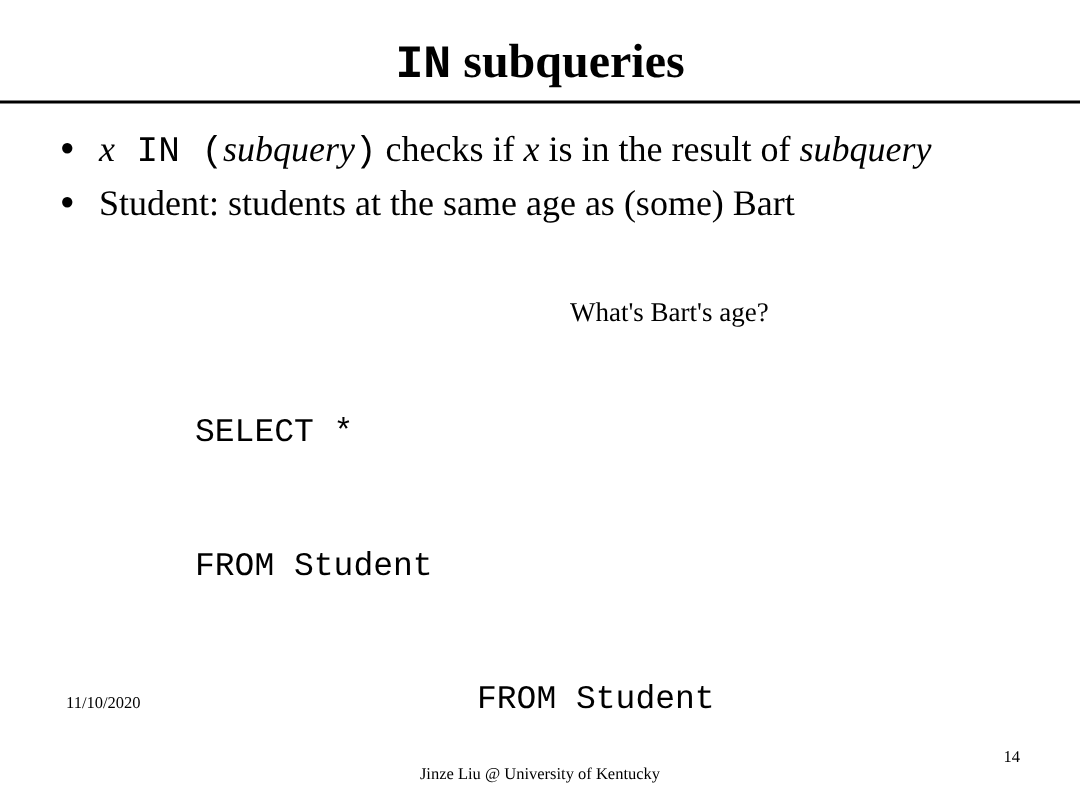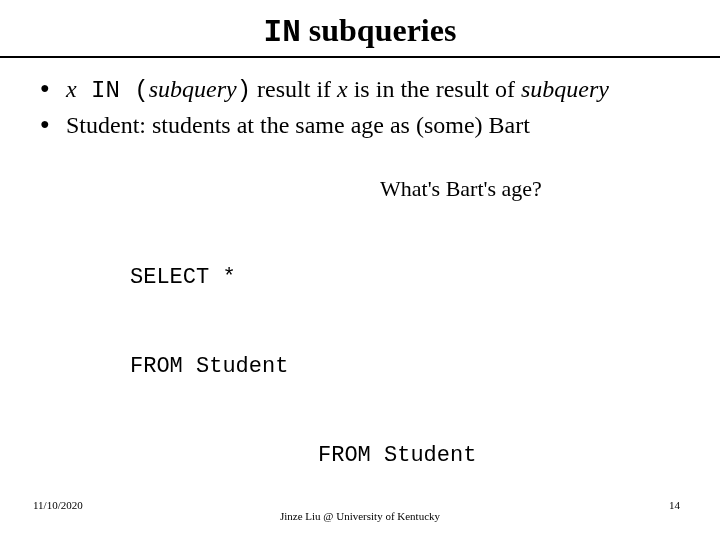--- a/index.html
+++ b/index.html
@@ -15,21 +15,21 @@
   .slide {
     position: relative;
     width: 720px;
     height: 540px;
     box-sizing: border-box;
   }
   .title {
     text-align: center;
     font-size: 32px;
     font-weight: bold;
-    padding-top: 12px;
+    padding-top: 22px;
     padding-bottom: 6px;
   }
   .title .mono {
     font-family: "Courier New", Courier, monospace;
     font-weight: bold;
     font-size: 31px;
   }
   .hr {
     border: none;
     border-top: 2px solid #000;
@@ -63,41 +63,40 @@
     margin-top: 34px;
     margin-left: 90px;
     font-size: 22px;
     line-height: 1.35;
     white-space: pre;
     position: relative;
   }
   .annotation {
     position: absolute;
     left: 250px;
-    top: 0;
+    top: 11px;
     font-family: "Times New Roman", Times, serif;
-    font-size: 22px;
+    font-size: 18px;
     white-space: nowrap;
   }
   .sub-indent {
     margin-left: 188px;
     display: inline-block;
   }
   .footer {
     position: absolute;
     bottom: 18px;
     left: 0;
     width: 720px;
     font-size: 11px;
     font-family: "Times New Roman", Times, serif;
   }
   .footer-left {
     position: absolute;
-    left: 33px;
-    margin-top: 36px;
+    left: 44px;
   }
   .footer-center {
     width: 100%;
     text-align: center;
     margin-top: 47px;
   }
   .footer-right {
     position: absolute;
     right: 40px;
     top: 0;
@@ -112,21 +111,21 @@
   <div class="title">
     <span class="mono">IN</span><span> subqueries</span>
   </div>
   <hr class="hr">
 
   <div class="body">
 
     <div class="bullet">
       <div class="dot">●</div>
       <div class="bul-text">
-        <span class="ital">x</span><span class="mono"> IN (</span><span class="ital">subquery</span><span class="mono">)</span><span> result if </span><span class="ital">x</span><span> is in the result of </span><span class="ital">subquery</span>
+        <span class="ital">x</span><span class="mono"> IN (</span><span class="ital">subquery</span><span class="mono">)</span><span> checks if </span><span class="ital">x</span><span> is in the result of </span><span class="ital">subquery</span>
       </div>
     </div>
 
     <div class="bullet">
       <div class="dot">●</div>
       <div class="bul-text">Student: students at the same age as (some) Bart</div>
     </div>
 
     <div class="codeblock mono">
       <div class="annotation">What's Bart's age?</div>

